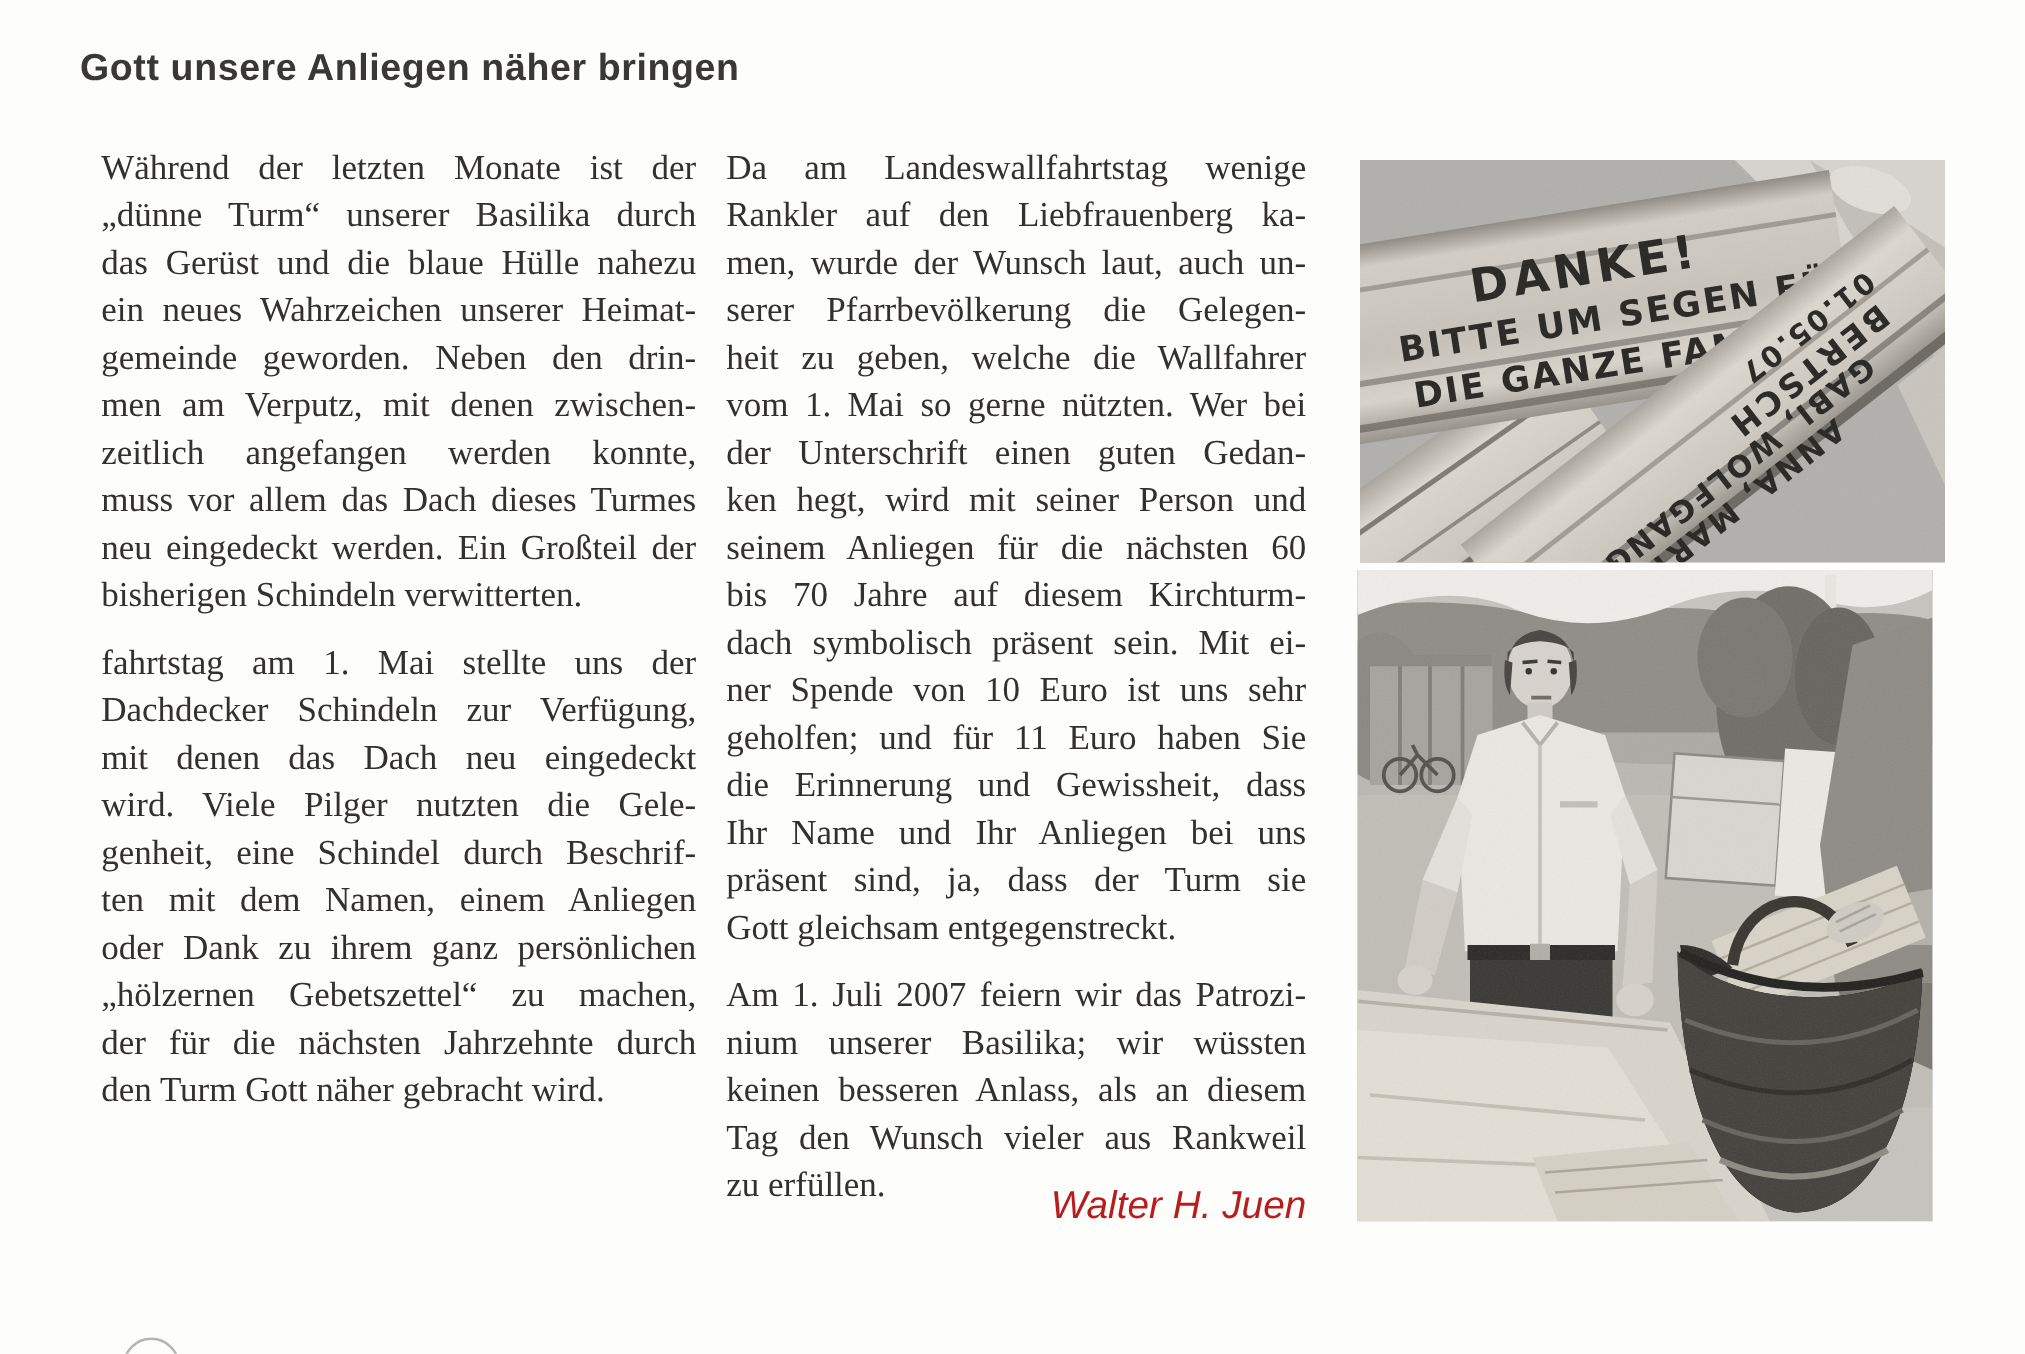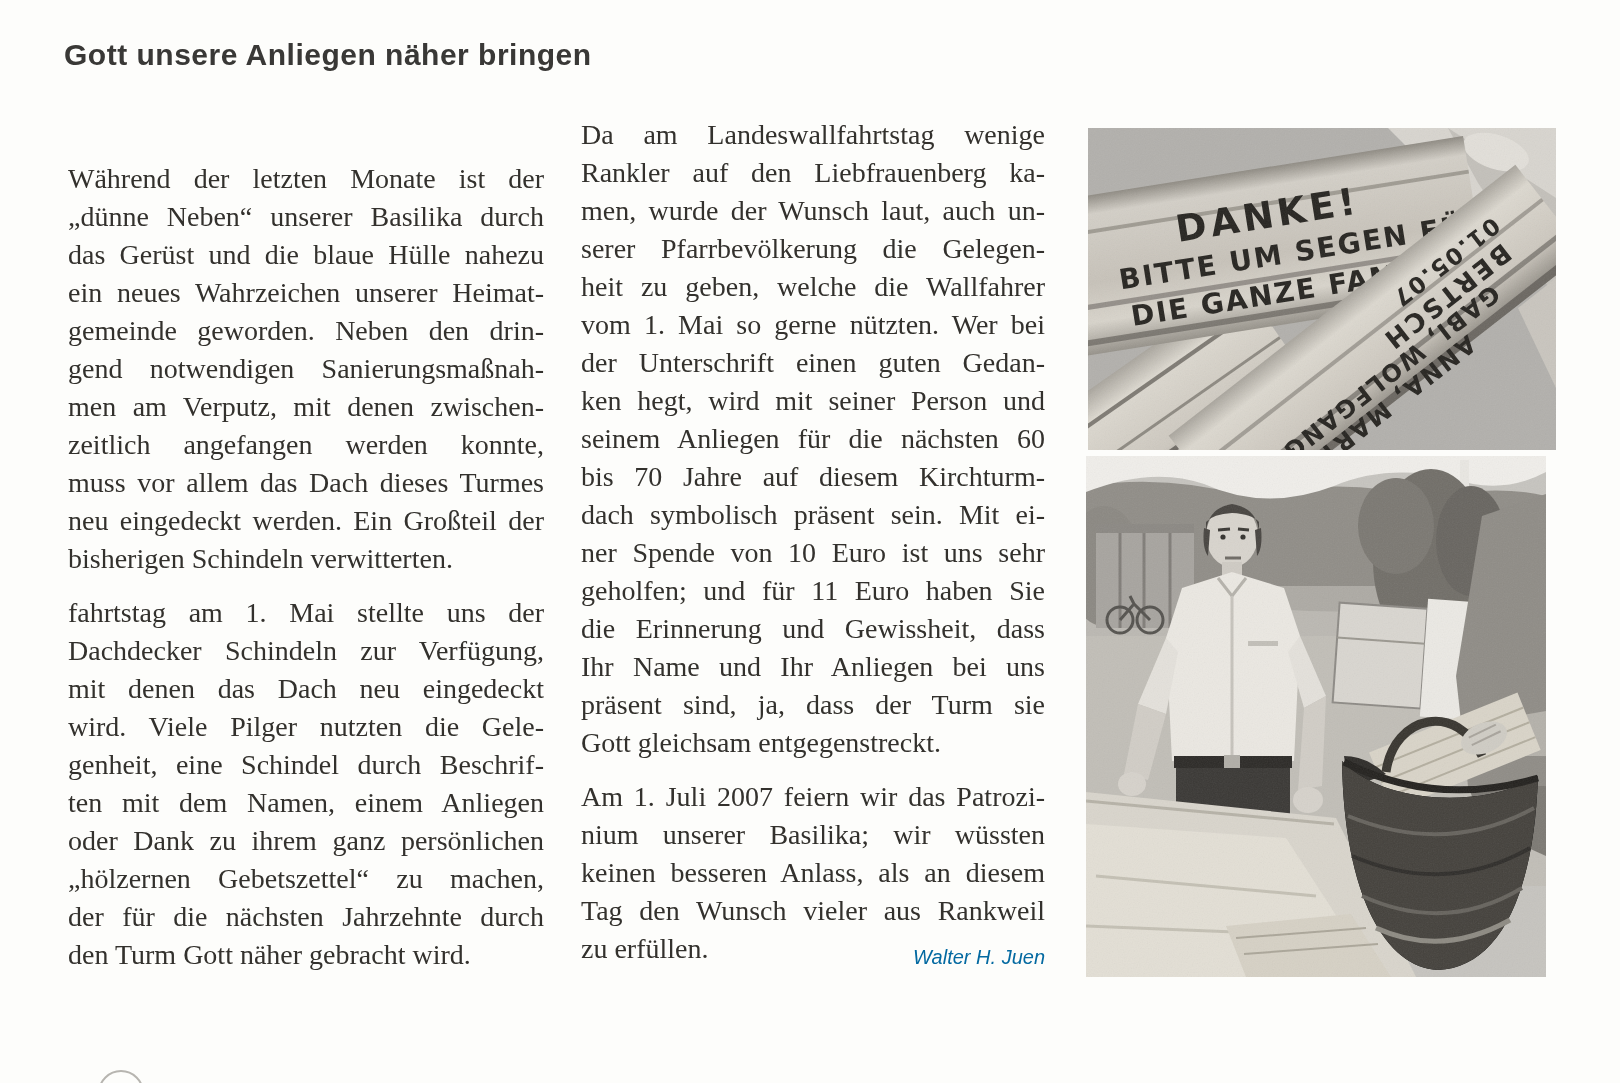--- a/index.html
+++ b/index.html
@@ -11,29 +11,29 @@
   .page { position:absolute; inset:0; }
   .page-title {
     position:absolute; left:64px; top:40px; margin:0;
     font-family:"Liberation Sans", sans-serif; font-weight:bold;
     font-size:30px; line-height:1; letter-spacing:0.5px; color:#393836;
   }
   .col {
     position:absolute; top:116px;
     font-size:28px; line-height:38px; color:#33312d;
   }
-  .col-1 { left:68px;  width:476px;margin-top:44px; }
+  .col-1 { left:81px;  width:476px; }
   .col-2 { left:581px; width:464px; }
   .para { margin:0 0 16px 0; }
   .line { text-align:justify; text-align-last:justify; }
   .line.last { text-align-last:left; }
   .byline {
     position:absolute; left:581px; top:946px; width:464px;
     text-align:right; font-family:"Liberation Sans", sans-serif;
-    font-style:italic; font-size:20px; color:#0369a1;
+    font-style:italic; font-size:31px; color:#b91c1c;
   }
   .photo { position:absolute; overflow:hidden; background:#b9b7b3; }
   .photo svg { display:block; }
   .photo-shingles { left:1088px; top:128px; width:468px; height:322px; }
   .photo-stand    { left:1086px; top:456px; width:460px; height:521px; }
   .page-number-arc {
     position:absolute; left:98px; top:1070px; width:42px; height:42px;
     border:2px solid #b7b5b0; border-radius:50%; background:transparent;
   }
   .hand-text { font-family:"DejaVu Sans", sans-serif; font-weight:bold; fill:#262420; }
@@ -41,25 +41,24 @@
 </head>
 <body>
 
 <div class="page">
 
   <h1 class="page-title">Gott unsere Anliegen näher bringen</h1>
 
   <div class="col col-1">
       <div class="para">
         <div class="line">Während der letzten Monate ist der</div>
-        <div class="line">„dünne Neben“ unserer Basilika durch</div>
+        <div class="line">„dünne Turm“ unserer Basilika durch</div>
         <div class="line">das Gerüst und die blaue Hülle nahezu</div>
         <div class="line">ein neues Wahrzeichen unserer Heimat-</div>
         <div class="line">gemeinde geworden. Neben den drin-</div>
-        <div class="line">gend notwendigen Sanierungsmaßnah-</div>
         <div class="line">men am Verputz, mit denen zwischen-</div>
         <div class="line">zeitlich angefangen werden konnte,</div>
         <div class="line">muss vor allem das Dach dieses Turmes</div>
         <div class="line">neu eingedeckt werden. Ein Großteil der</div>
         <div class="line last">bisherigen Schindeln verwitterten.</div>
       </div>
       <div class="para">
         <div class="line">fahrtstag am 1. Mai stellte uns der</div>
         <div class="line">Dachdecker Schindeln zur Verfügung,</div>
         <div class="line">mit denen das Dach neu eingedeckt</div>

